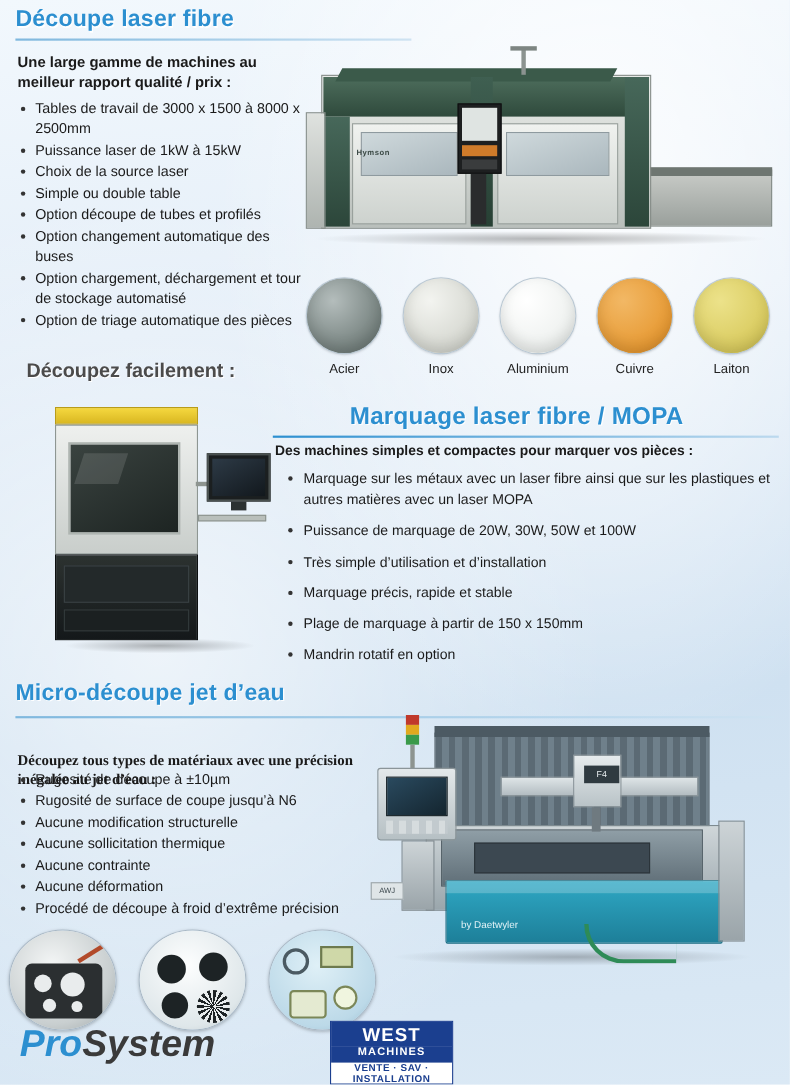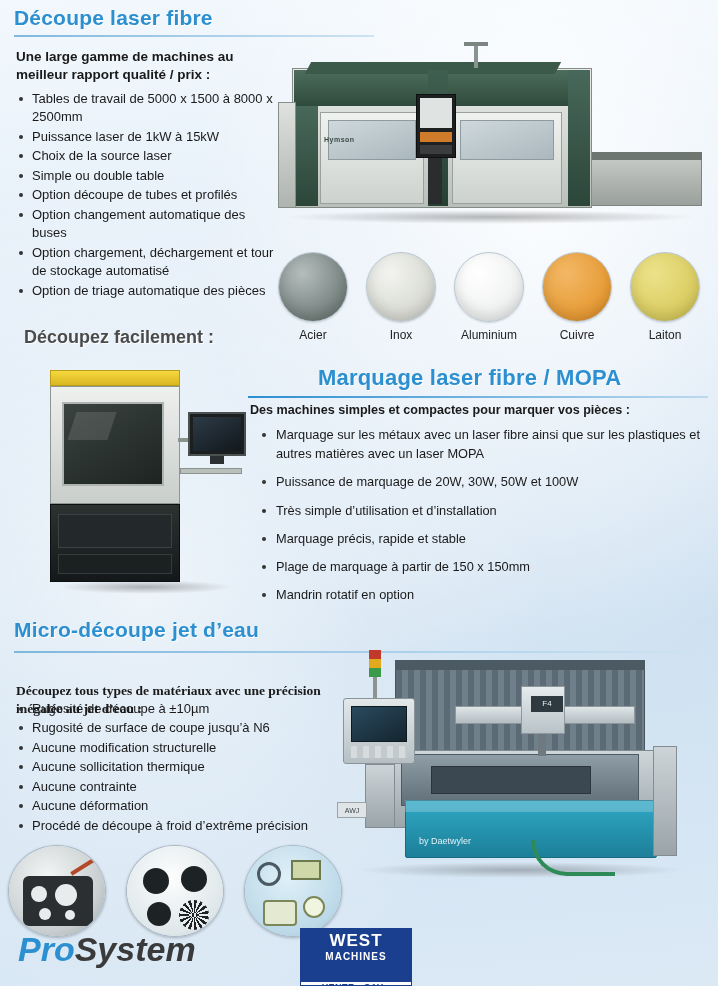--- a/index.html
+++ b/index.html
@@ -103,40 +103,40 @@
 
   
   #footer-logo { position: absolute; left: 18px; top: 930px; font-size: 34px; font-weight: bold; font-style: italic; }
   #footer-logo .c1 { color: #2c8fd0; }
   #footer-logo .c2 { color: #3a3a3a; }
   #west-logo {
     position: absolute; left: 300px; top: 928px; width: 112px; height: 58px;
     background: #fff; border: 1px solid #1b3f8f;
   }
   #west-logo .w1 { background:#1b3f8f; color:#fff; font-weight:bold; font-size:17px; text-align:center; padding:2px 0 0; letter-spacing:1px; }
-  #west-logo .w2 { background:#1b3f8f; color:#fff; font-weight:bold; font-size:10px; text-align:center; letter-spacing:1px; padding-bottom:20px;}
+  #west-logo .w2 { background:#1b3f8f; color:#fff; font-weight:bold; font-size:10px; text-align:center; letter-spacing:1px; padding-bottom:4px;}
   #west-logo .w3 { color:#1b3f8f; font-weight:bold; font-size:9px; text-align:center; letter-spacing:0.5px; }
 
   
   .px { position: absolute; }
 </style>
 </head>
 <body>
 
 <div class="page">
 
   <div id="sec1-title">
     <h2 class="section-title">Découpe laser fibre</h2>
   </div>
   <div id="sec1-rule" class="rule"></div>
 
   <div id="sec1-lead" class="lead">Une large gamme de machines au meilleur rapport qualité / prix :</div>
 
   <ul id="sec1-list" class="bullets">
-    <li>Tables de travail de 5000 x 1500 à 8000 x 2500mm</li>
+    <li>Tables de travail de 3000 x 1500 à 8000 x 2500mm</li>
     <li>Puissance laser de 1kW à 15kW</li>
     <li>Choix de la source laser</li>
     <li>Simple ou double table</li>
     <li>Option découpe de tubes et profilés</li>
     <li>Option changement automatique des buses</li>
     <li>Option chargement, déchargement et tour de stockage automatisé</li>
     <li>Option de triage automatique des pièces</li>
   </ul>
 
   <div id="laser-machine">

